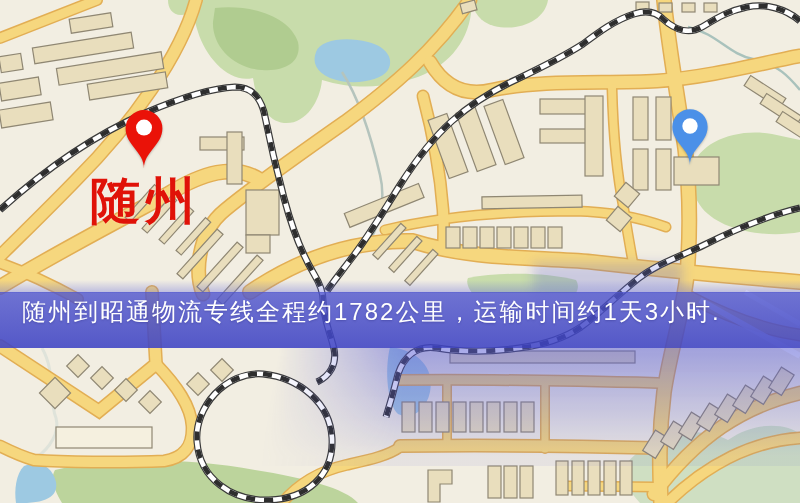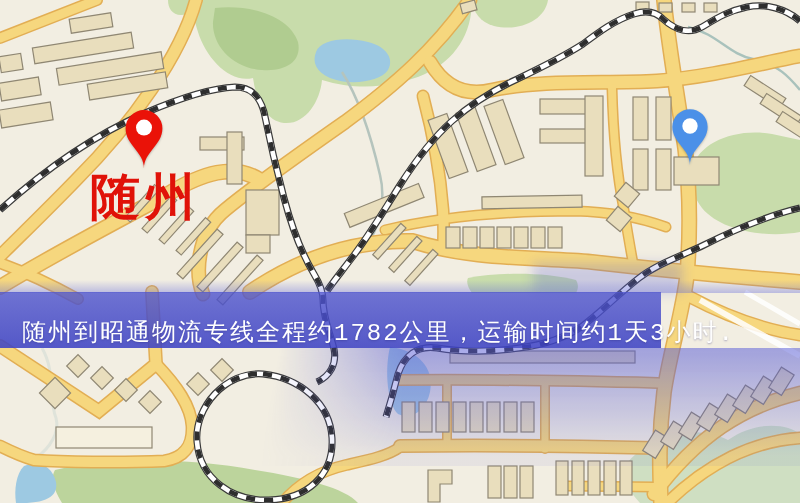--- a/index.html
+++ b/index.html
@@ -1,35 +1,35 @@
 <!DOCTYPE html>
 <html><head>
 <meta charset="utf-8">
 <style>
   html,body{margin:0;padding:0;background:#ddd;}
   .stage{
     position:relative;width:800px;height:503px;overflow:hidden;
-    font-family:Liberation Mono, monospace;
+    font-family:Liberation Sans, sans-serif;
     background:#f2eee2;
   }
   .map-svg{position:absolute;left:0;top:0;width:800px;height:503px;display:block;}
   
   .banner-halo{
     position:absolute;left:0;top:280px;width:800px;height:13px;
     background:linear-gradient(to bottom, rgba(96,102,218,0), rgba(96,102,218,.38));
     pointer-events:none;
   }
   .tint-upper{
     position:absolute;left:533px;top:263px;width:150px;height:30px;
     background:rgba(88,94,214,.25);filter:blur(6px);pointer-events:none;
   }
   .route-banner{
-    position:absolute;left:0;top:292px;width:661px;height:56px;
+    position:absolute;left:0;top:292px;width:800px;height:56px;
     background:linear-gradient(to bottom, rgba(78,84,206,.80), rgba(62,67,196,.88));
-    display:flex;align-items:flex-end;
+    display:flex;align-items:flex-start;
     box-sizing:border-box;padding:4px 0 0 22px;
   }
   .route-banner .banner-text{
     color:#ffffff;font-size:24px;letter-spacing:2px;white-space:nowrap;
     text-shadow:0 1px 2px rgba(40,40,120,.35);
   }
   .tint-lower{
     position:absolute;left:0;top:348px;width:800px;height:118px;
     background:linear-gradient(to bottom, rgba(86,90,214,.52), rgba(86,90,214,.08) 92%);
     -webkit-mask-image:linear-gradient(100deg, transparent 34%, #000 50%);

